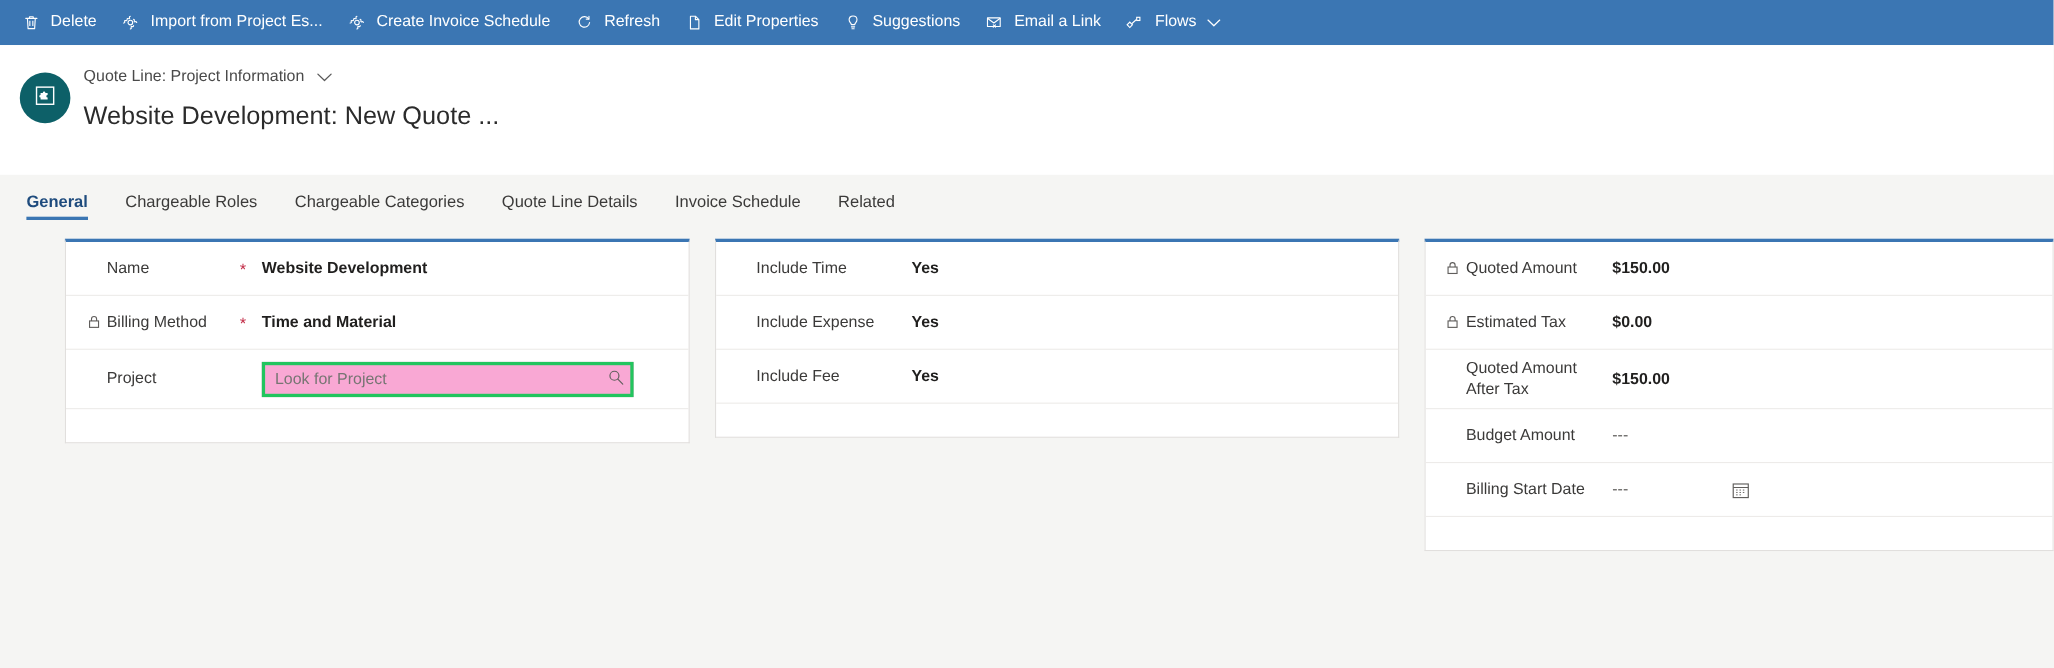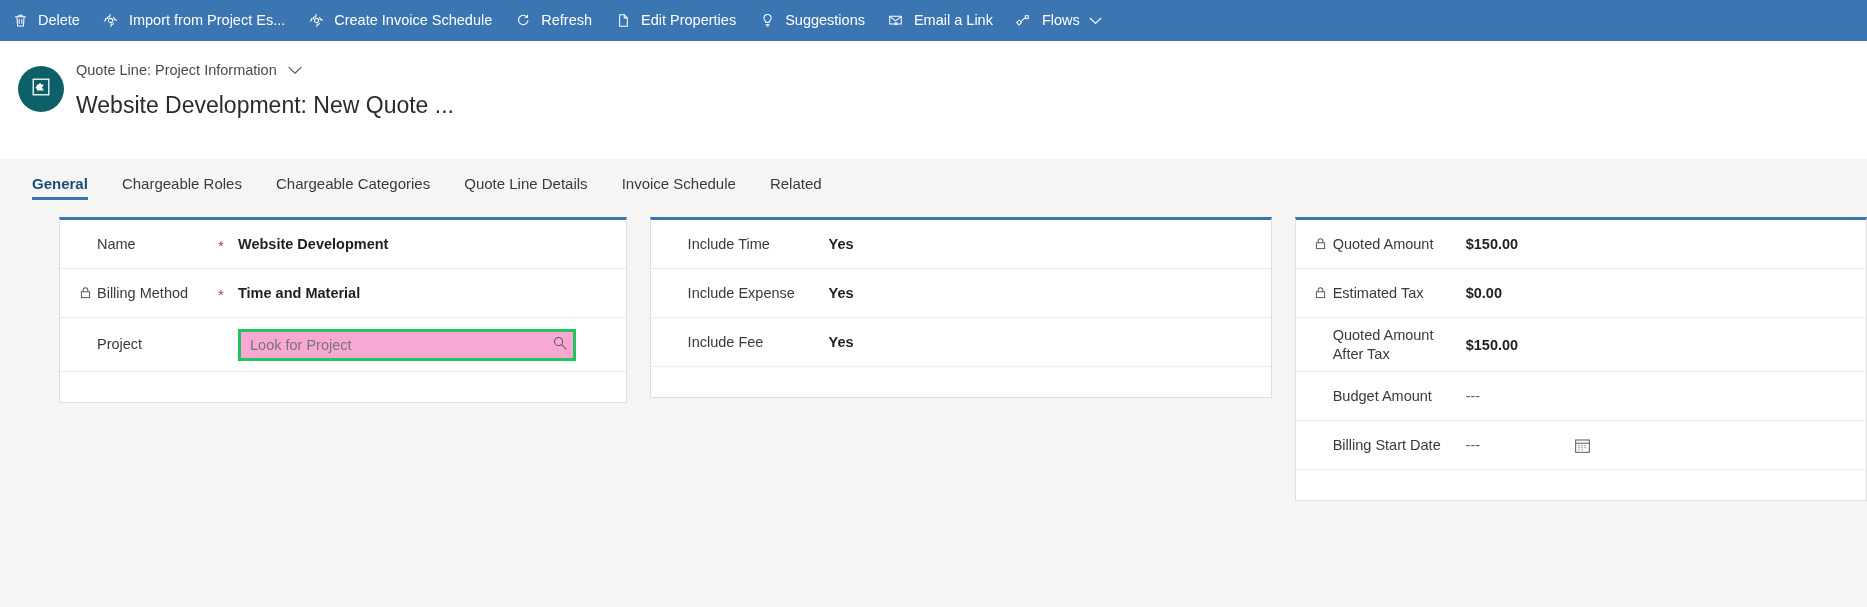--- a/index.html
+++ b/index.html
@@ -15,20 +15,21 @@
     color: #323130;
     -webkit-font-smoothing: antialiased;
   }
 
   
   .commandbar {
     height: 41px;
     background: #3b76b3;
     display: flex;
     align-items: center;
+    padding-left: 8px;
     box-sizing: border-box;
   }
   .cmd-item {
     display: flex;
     align-items: center;
     height: 41px;
     padding: 0 11px;
     color: #ffffff;
     font-size: 14.5px;
     white-space: nowrap;
@@ -97,21 +98,21 @@
     line-height: 1.1;
     font-weight: 400;
   }
 
   
   .tabstrip {
     background: #f5f5f3;
     height: 48px;
     display: flex;
     align-items: stretch;
-    padding-left: 32px;
+    padding-left: 24px;
     box-sizing: border-box;
   }
   .tab {
     position: relative;
     display: flex;
     align-items: center;
     padding: 0 17px;
     font-size: 15px;
     color: #3b3a39;
     cursor: pointer;

